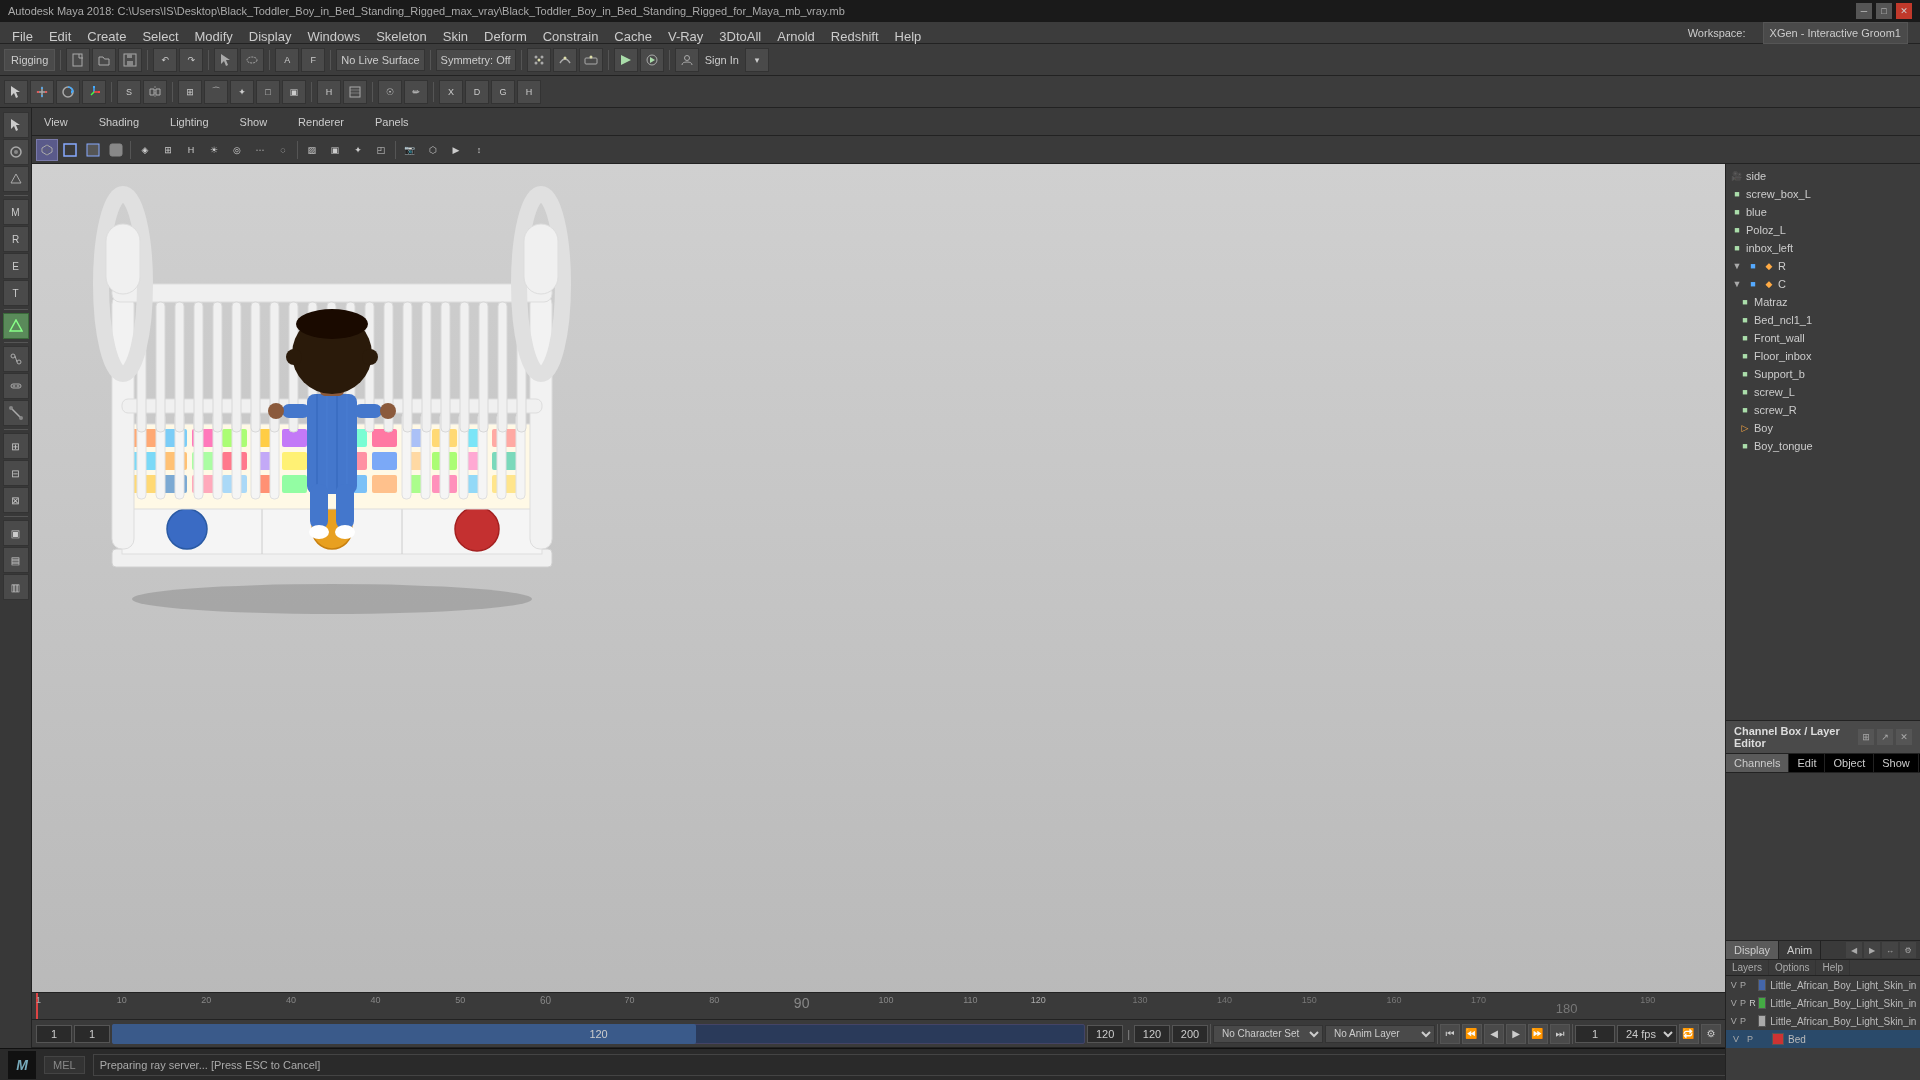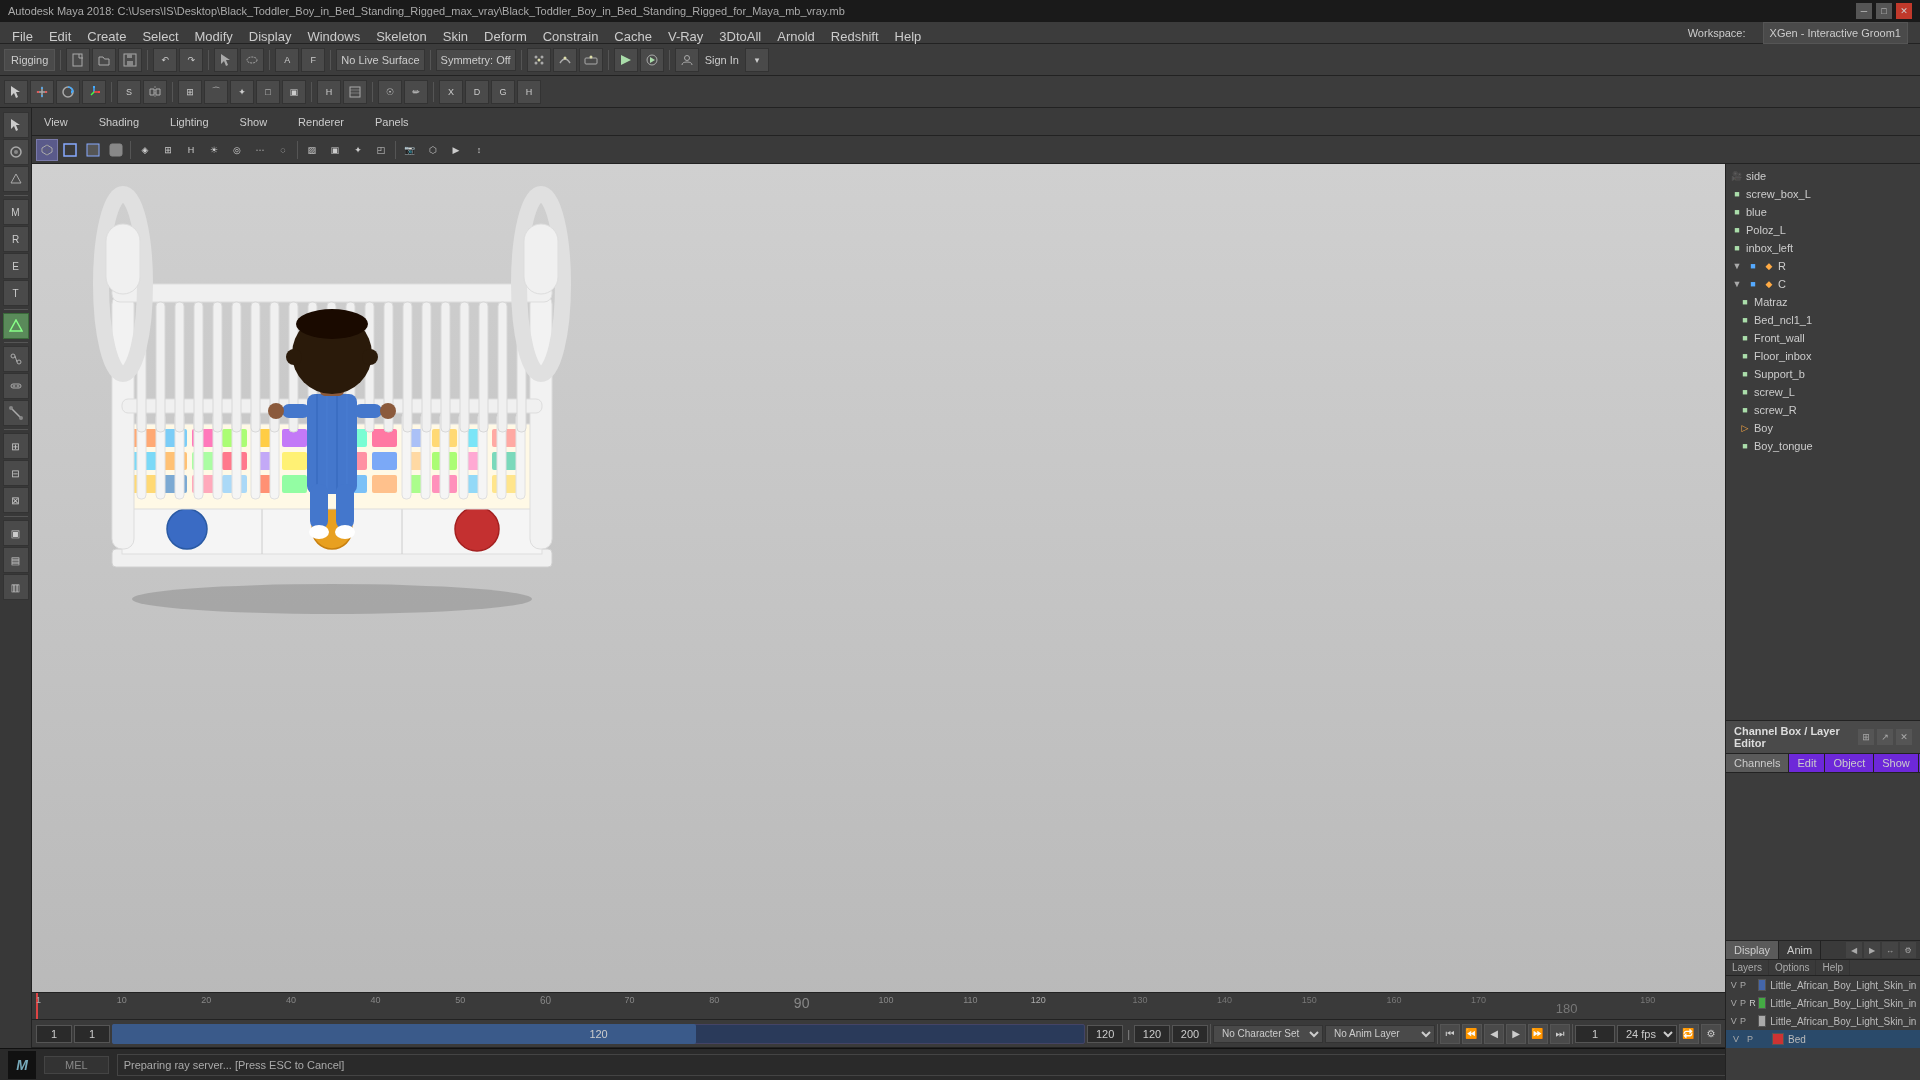--- a/index.html
+++ b/index.html
@@ -388,21 +388,21 @@
       font-size: 11px;
       color: #ddd;
       font-weight: bold;
       border-bottom: 1px solid #222;
       display: flex;
       align-items: center;
       justify-content: space-between;
     }
     #channel-box-tabs {
       display: flex;
-      background: #6d28d9;
+      background: #000000;
       border-bottom: 1px solid #222;
     }
     .cb-tab {
       padding: 3px 8px;
       font-size: 11px;
       color: #ccc;
       cursor: pointer;
       border-right: 1px solid #222;
     }
     .cb-tab.active { background: #5a5a5a; }
@@ -576,21 +576,21 @@
       border-top: 1px solid #111;
       display: flex;
       align-items: center;
       padding: 0 8px;
       gap: 8px;
     }
     .status-label {
       font-size: 11px;
       color: #888;
       background: #333;
-      padding: 2px 20px;
+      padding: 2px 8px;
       border: 1px solid #444;
     }
     #status-message {
       flex: 1;
       font-size: 11px;
       color: #aaa;
       background: #2a2a2a;
       border: 1px solid #444;
       padding: 2px 6px;
       height: 22px;

